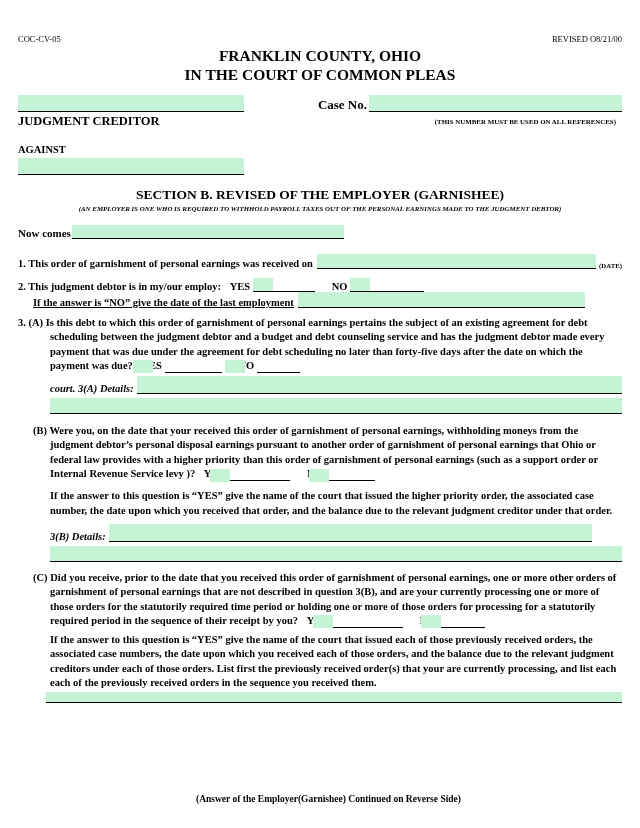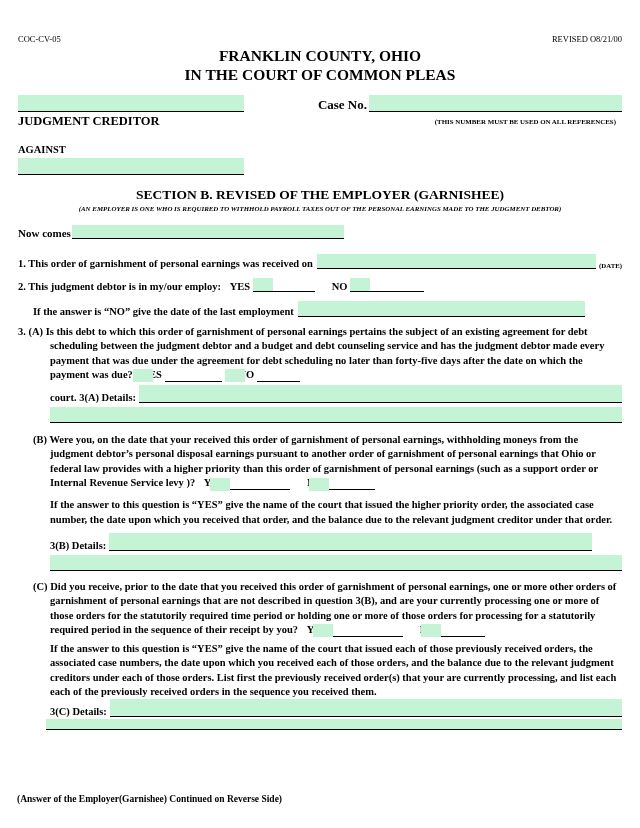--- a/index.html
+++ b/index.html
@@ -39,41 +39,41 @@
   .sec-instr { text-align:center; font-size:11.5px; margin-top:12px; }
   
   .now-comes { display:flex; align-items:flex-end; font-size:11px; margin-top:13px; }
   .now-comes .field { width:272px; height:14px; margin:0 1px; }
   .nowrap { white-space:nowrap; }
   
   .qline { display:flex; align-items:flex-end; font-size:10.5px; margin-top:15px; }
   .qline .grow { flex:1; margin-left:4px; height:15px; }
   .date-label { font-size:6.8px; margin-left:3px; white-space:nowrap; }
   .q2line { font-size:10.5px; margin-top:9px; }
-  .q2-follow { display:flex; align-items:flex-end; font-size:10.5px; margin-top:9px; padding-left:15px; }
+  .q2-follow { display:flex; align-items:flex-end; font-size:10.5px; padding-left:15px;text-decoration:underline; }
   .q2-follow .field { flex:1; margin-left:4px; margin-right:37px; height:16px; }
   
   .ans { display:inline-block; border-bottom:1.4px solid #000; height:14px; vertical-align:bottom; margin-left:3px; white-space:nowrap; }
   .greenbox { display:inline-block; width:20px; height:13px; background:var(--field-bg); vertical-align:bottom; }
   .yes-label { margin-left:6px; }
   .no-label { margin-left:14px; }
   
   .para { font-size:10.5px; line-height:14.3px; margin:8px 0 0 0; padding-left:32px; text-indent:-32px; }
   .para.sub-letter { text-indent:-17px; }
   .subpara { font-size:10.5px; line-height:14.3px; margin:7px 0 0 0; padding-left:32px; }
   .details-row { display:flex; align-items:flex-end; font-size:10.5px; margin-top:3px; padding-left:32px; }
-  .details-row .label { white-space:nowrap; }
+  .details-row .label { white-space:nowrap;font-style:italic; }
   .details-row .field { flex:1; margin-left:3px; height:18px; }
   .details-band { height:16px; margin:4px 0 0 32px; background:var(--field-bg); }
   
   .mt10 { margin-top:10px; } .mt9 { margin-top:9px; } .mt8 { margin-top:8px; } .mt6 { margin-top:6px; } .mt5 { margin-top:5px; }
   .end-592 .field { margin-right:30px; }
   .band-3c { height:11px; margin-left:28px; margin-top:2px; }
   
-  .footer-note { position:absolute; left:17px; right:0; bottom:24px; font-size:9.5px; }
+  .footer-note { position:absolute; left:17px; right:0; bottom:24px; text-align:center; font-size:9.5px; }
 </style>
 </head>
 <body>
 
 <div class="page">
 
   <div class="topline">
     <span>COC-CV-05</span>
     <span>REVISED O8/21/00</span>
   </div>
@@ -146,21 +146,17 @@
   </div>
   <div class="details-band band"></div>
 
   <p class="para sub-letter mt9">
     <span>(C)</span>
     <span>Did you receive, prior to the date that you received this order of garnishment of personal earnings, one or more other orders of garnishment of personal earnings that are not described in question 3(B), and are your currently processing one or more of those orders for the statutorily required time period or holding one or more of those orders for processing  for a statutorily required period in the sequence of their receipt by you?</span>
     <span class="yes-label">YES</span><span class="ans" style="width:73px"><span class="greenbox"></span></span>
     <span class="no-label">NO</span><span class="ans" style="width:47px"><span class="greenbox"></span></span>
   </p>
   <p class="subpara mt5">If the answer to this question is “YES” give the name of the court that issued each of those previously received orders, the associated case numbers, the date upon which you received each of those orders, and the balance due to the relevant judgment creditors under each of those orders. List first the previously received order(s) that your are currently processing, and list each each of the previously received orders in the sequence you received them.</p>
-  <div class="details-row" style="margin-top:0;">
-    <span class="label">3(C) Details:</span>
-    <input class="field" style="">
-  </div>
   <div class="details-band band band-3c"></div>
 
   <div class="footer-note">(Answer of the Employer(Garnishee) Continued on Reverse Side)</div>
 
 </div>
 
 </body></html>

